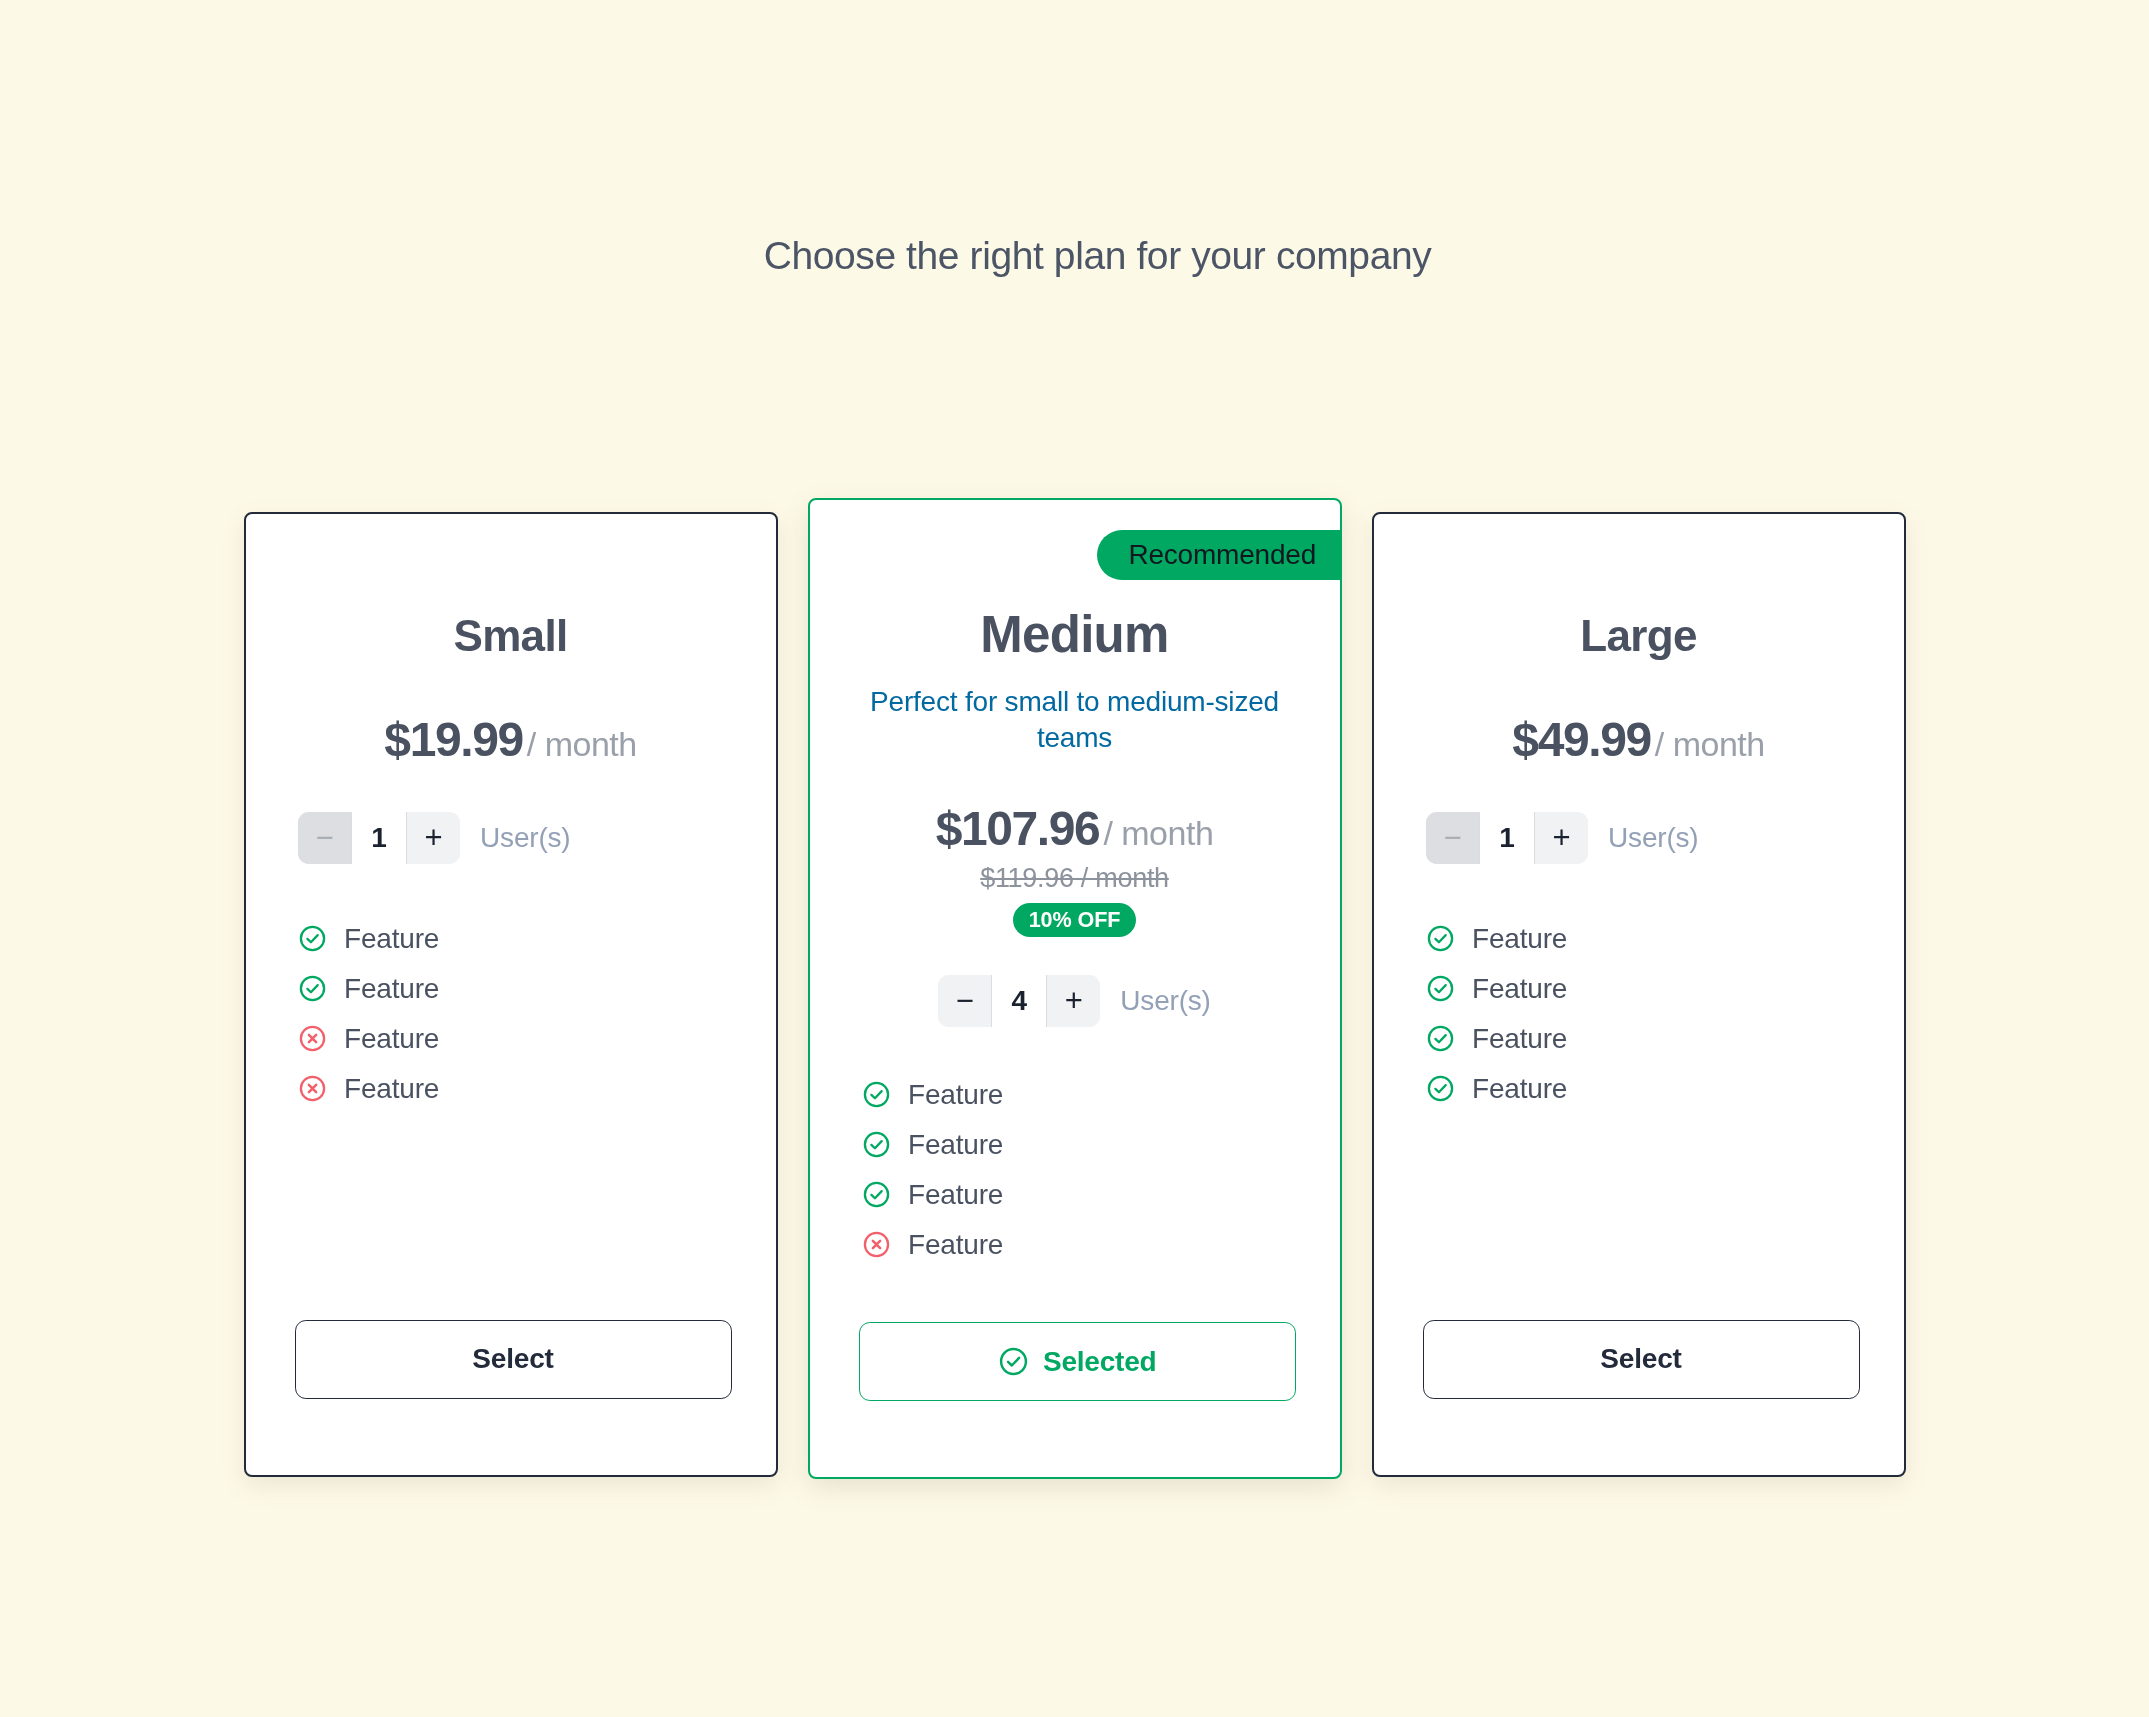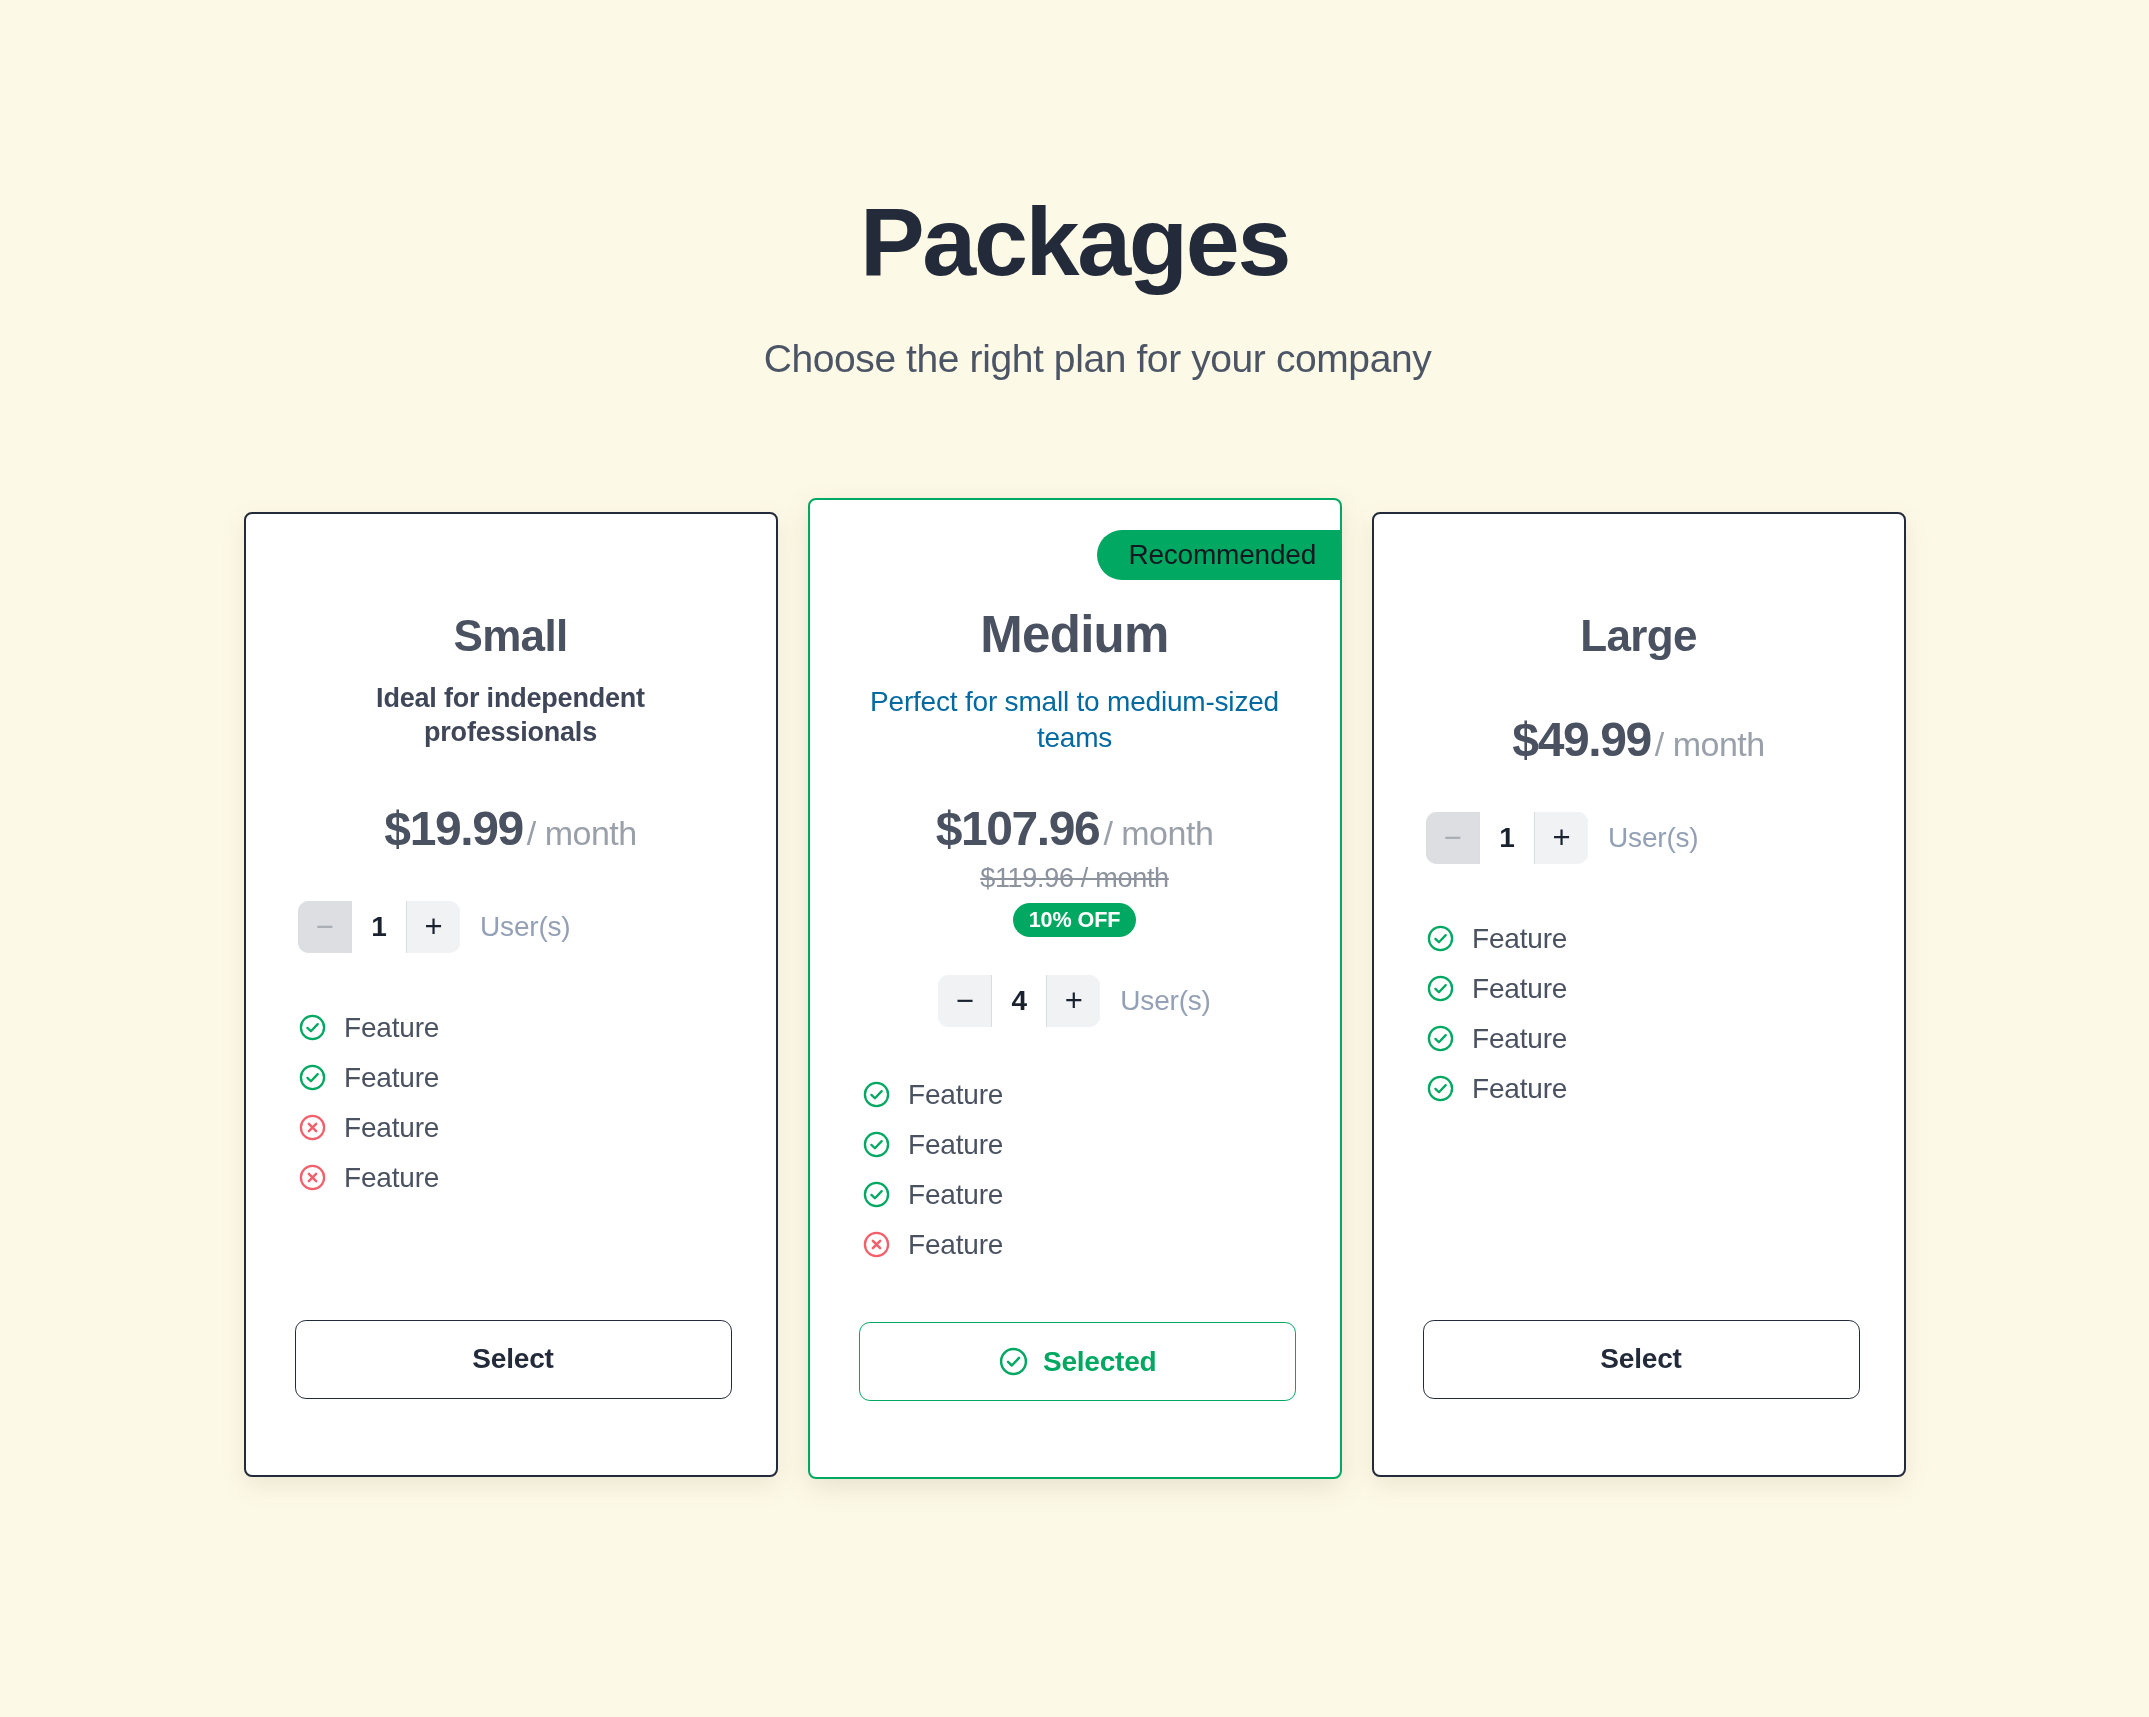--- a/index.html
+++ b/index.html
@@ -262,28 +262,26 @@
     color: #00A861;
   }
   .action .sicon { width: 31px; height: 31px; display: block; }
 </style>
 </head>
 <body>
 
 <div class="page">
 
   <div class="header">
-    <h1 class="page-title">Packages</h1>
     <p class="page-subtitle">Choose the right plan for your company</p>
   </div>
 
   <div class="cards">
       <div class="card side">
         <div class="plan-name">Small</div>
-        <div class="plan-desc">Ideal for independent professionals</div>
         <div class="price-block">
           <div><span class="price-main">$19.99</span> <span class="price-period">/ month</span></div>
         </div>
         <div class="stepper-row">
           <div class="stepper">
             <button class="step-btn disabled">−</button>
             <div class="step-value">1</div>
             <button class="step-btn">+</button>
           </div>
           <span class="stepper-label">User(s)</span>

